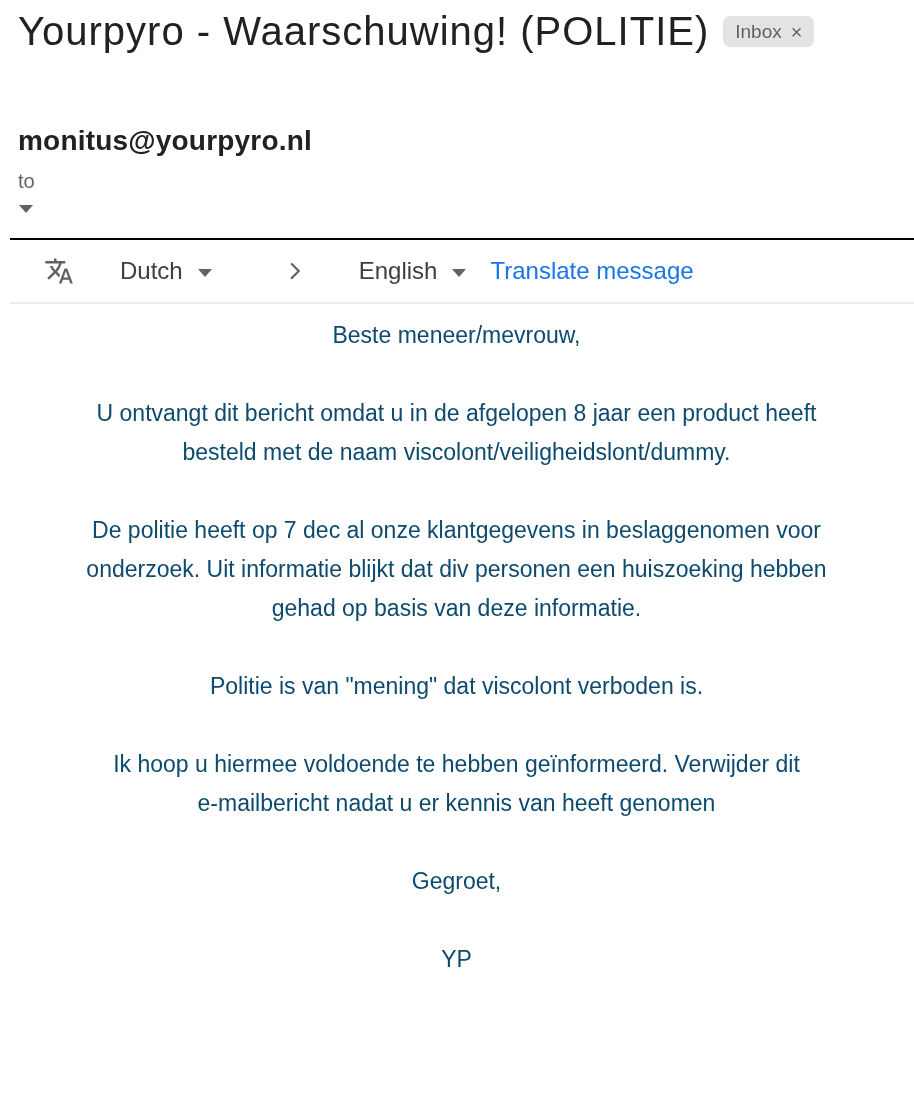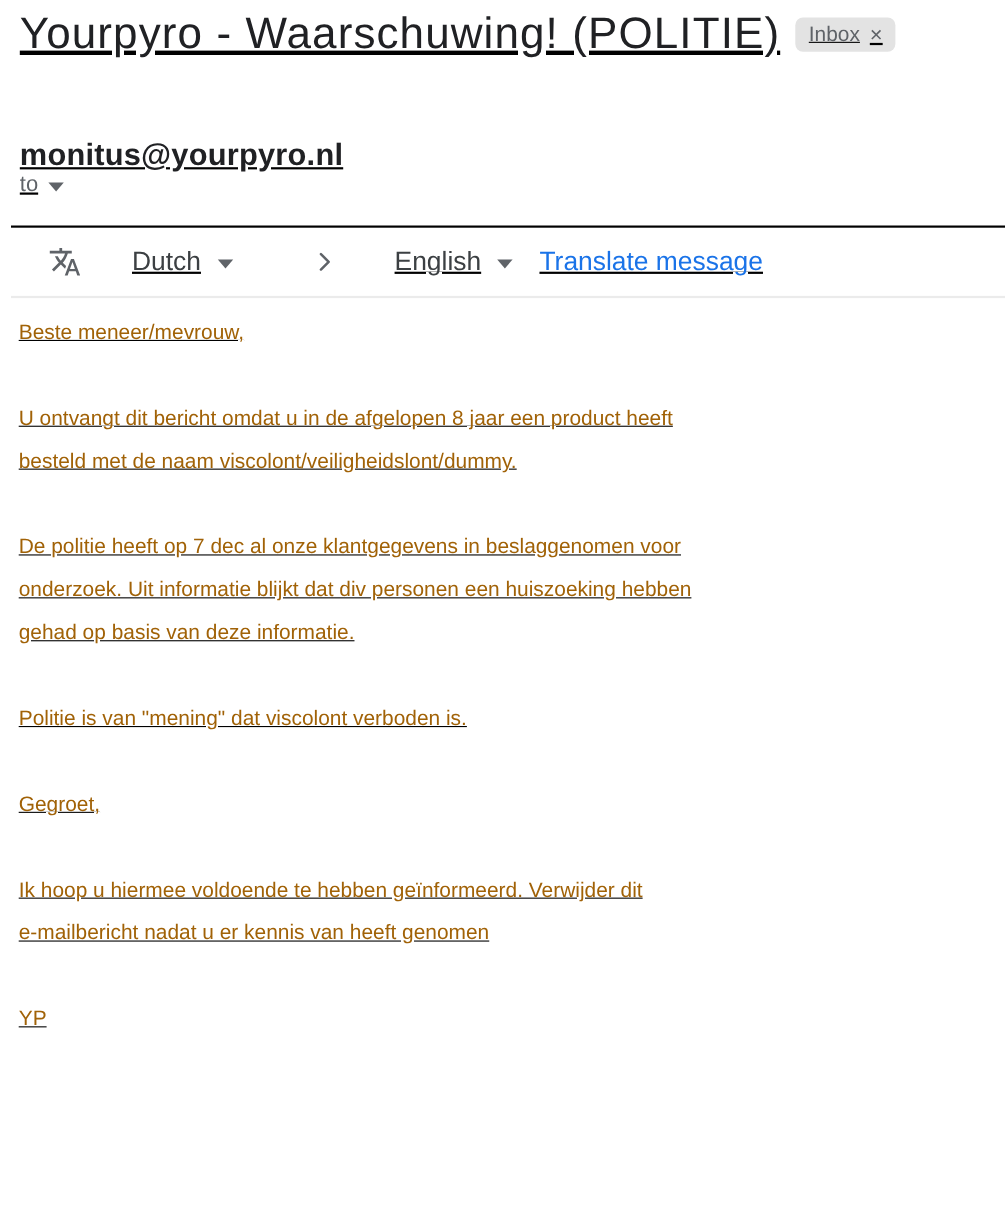--- a/index.html
+++ b/index.html
@@ -4,21 +4,20 @@
 <style>
   html, body { margin: 0; padding: 0; background: #ffffff; }
   body { font-family: "Liberation Sans", "DejaVu Sans", sans-serif; }
 
   .email-view {
     position: relative;
     width: 914px;
     height: 1120px;
     background: #ffffff;
     overflow: hidden;
-    text-decoration: underline;
   }
 
   
   .subject-row {
     display: flex;
     align-items: center;
     gap: 14px;
     padding: 8px 18px 0 18px;
   }
   .subject {
@@ -54,27 +53,29 @@
   
   .sender-block { margin-top: 70px; padding-left: 18px; }
   .sender-email {
     font-size: 28px;
     font-weight: 700;
     color: #202124;
     line-height: 1.15;
     letter-spacing: 0.2px;
   }
   .to-row {
+    margin-top: 13px;
     display: flex;
     align-items: center;
     gap: 9px;
     width: max-content;
     color: #5f6368;
     font-size: 20px;
     cursor: pointer;
+    flex-direction: column;
   }
   .caret-down {
     width: 0; height: 0;
     border-left: 7px solid transparent;
     border-right: 7px solid transparent;
     border-top: 8px solid #5f6368;
     margin-top: 3px;
   }
 
   
@@ -110,24 +111,25 @@
     font-size: 24px;
     color: #1a73e8;
     text-decoration: none;
     cursor: pointer;
   }
 
   
   .email-body { padding: 12px 18px 0 17px; }
   .para {
     margin: 0 0 39px 0;
-    font-size: 19px;
+    font-size: 23px;
     line-height: 39px;
-    color: #a16207;
+    color: #0c4a6e;
     white-space: pre-line;
+    text-align: center;
   }
   .para:last-child { margin-bottom: 0; }
 </style>
 </head>
 <body>
 
 <div class="email-view">
 
   <div class="subject-row">
     <h1 class="subject">Yourpyro - Waarschuwing! (POLITIE)</h1>
@@ -172,19 +174,19 @@
   </div>
 
   <div class="email-body">
       <div class="para">Beste meneer/mevrouw,</div>
       <div class="para">U ontvangt dit bericht omdat u in de afgelopen 8 jaar een product heeft
 besteld met de naam viscolont/veiligheidslont/dummy.</div>
       <div class="para">De politie heeft op 7 dec al onze klantgegevens in beslaggenomen voor
 onderzoek. Uit informatie blijkt dat div personen een huiszoeking hebben
 gehad op basis van deze informatie.</div>
       <div class="para">Politie is van "mening" dat viscolont verboden is.</div>
-      <div class="para">Gegroet,</div>
       <div class="para">Ik hoop u hiermee voldoende te hebben geïnformeerd. Verwijder dit
 e-mailbericht nadat u er kennis van heeft genomen</div>
+      <div class="para">Gegroet,</div>
       <div class="para">YP</div>
     </div>
 
 </div>
 
 </body></html>

